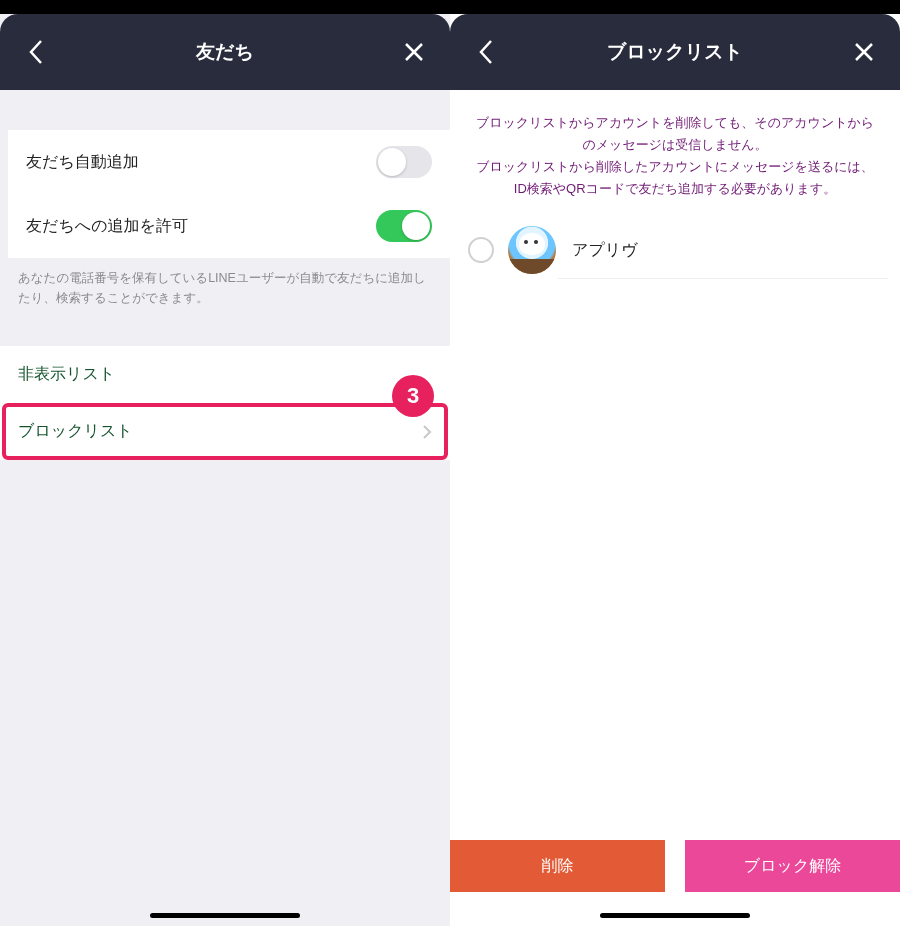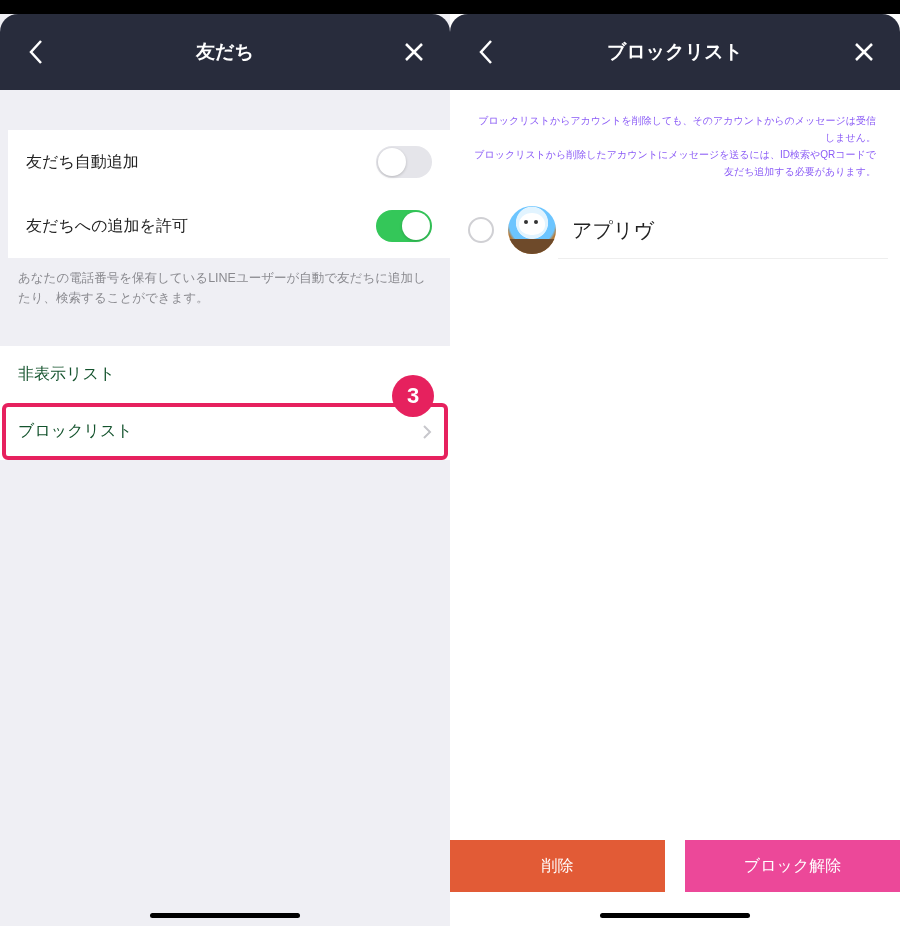--- a/index.html
+++ b/index.html
@@ -131,24 +131,24 @@
   .switch.off .knob { left: 2px; }
   .switch.on .knob  { right: 2px; }
 
   .chevron-right {
     color: #c7c7cc;
   }
 
   
   .info-text {
     padding: 22px 24px 22px 24px;
-    font-size: 10px;
+    font-size: 13px;
     line-height: 1.7;
-    color: #8b5cf6;
-    text-align: right;
+    color: #701a75;
+    text-align: center;
   }
   .blocked-row {
     display: flex;
     align-items: center;
     padding: 4px 18px;
   }
   .radio {
     width: 26px; height: 26px;
     border-radius: 50%;
     border: 2px solid #d0d0d4;
@@ -181,21 +181,21 @@
     border-radius:50%;
     box-shadow: 10px 0 0 #333;
   }
   .pod {
     position:absolute;
     left:0; right:0; bottom:0;
     height:15px;
     background:#6e4a2a;
   }
   .blocked-name {
-    font-size: 20px;
+    font-size: 16px;
     color: #222;
   }
   .row-sep-right {
     border-bottom: 1px solid #eee;
     margin-left: 108px;
     margin-right: 12px;
   }
 
   .bottom-actions {
     position: absolute;

